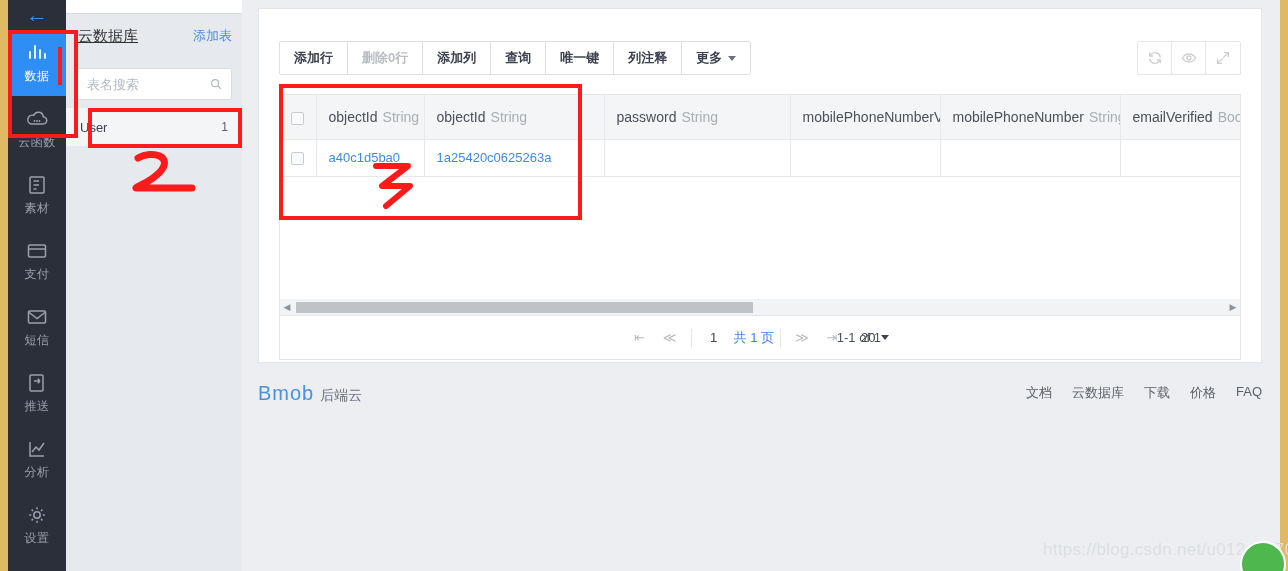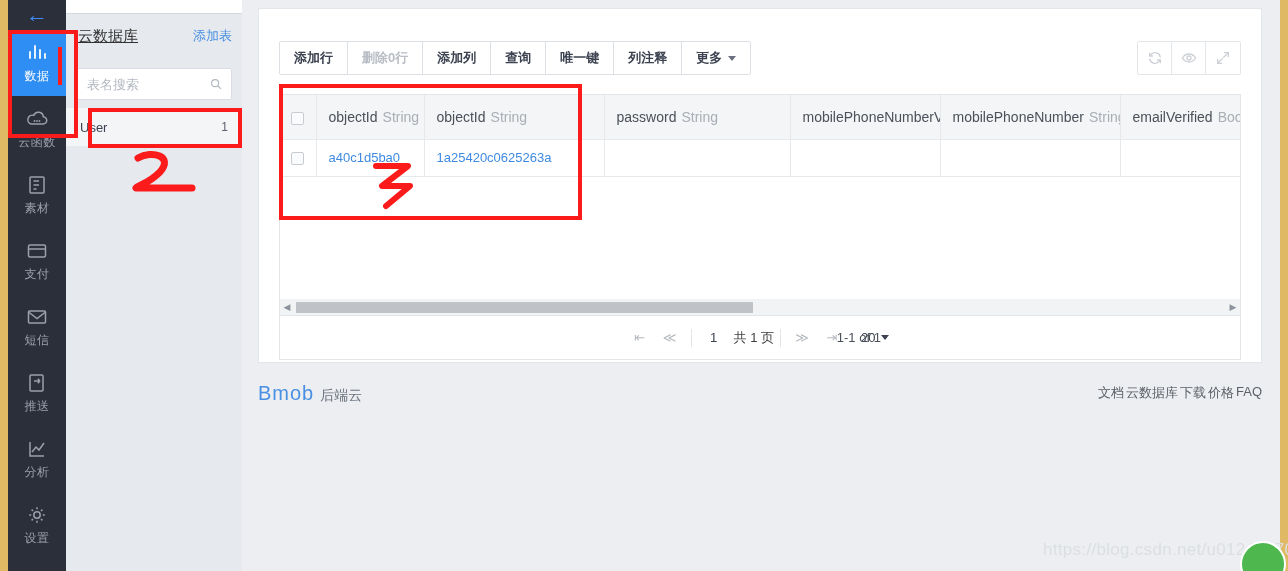--- a/index.html
+++ b/index.html
@@ -137,37 +137,37 @@
     display:flex; align-items:center; justify-content:center;
     border:1px solid #e3e6e9; border-top:none; background:#fff;
   }
   .pg { display:flex; align-items:center; }
   .pg-ico { width:30px; text-align:center; color:#b7bbc1; font-size:13px; cursor:pointer; }
   .pg-div { width:1px; height:18px; background:#e3e6e9; margin:0 6px; }
   #pg-num {
     width:32px; height:22px; border:none; text-align:center; font-size:13px;
     color:#3c4250; font-family:inherit; outline:none; background:#fff;
   }
-  #pg-total { font-size:13px; color:#404040; margin-left:4px; }
+  #pg-total { font-size:13px; color:#3b82f6; margin-left:4px; }
   #pg-size {
     display:flex; align-items:center; font-size:13px; color:#3c4250;
     padding:2px 6px; margin-left:8px; cursor:pointer;
   }
   #pg-size .caret { border-top-color:#3c4250; }
   #pg-range { position:absolute; left:58%; font-size:13px; color:#4b5059; }
 
   
   #footer {
     position:absolute; left:258px; top:376px; width:1004px; height:34px;
     display:flex; align-items:center; justify-content:space-between; z-index:2;
   }
   #brand { display:flex; align-items:baseline; }
   #brand-name { font-size:20px; color:#4a90e2; letter-spacing:1px; }
   #brand-sub { font-size:14px; color:#6b7280; margin-left:6px; }
-  #flinks { display:flex; gap:2px; }
+  #flinks { display:flex; gap:20px; }
   .flink { font-size:13px; color:#5b6068; cursor:pointer; }
 
   
   #watermark {
     position:absolute; left:1043px; top:540px; font-size:17px;
     color:#dcdfe2; white-space:nowrap; z-index:4; letter-spacing:.3px;
   }
   #green-dot {
     position:absolute; left:1240px; top:541px; width:46px; height:46px;
     border-radius:50%; background:#4eb84e; border:2px solid #ffffff; z-index:5;

